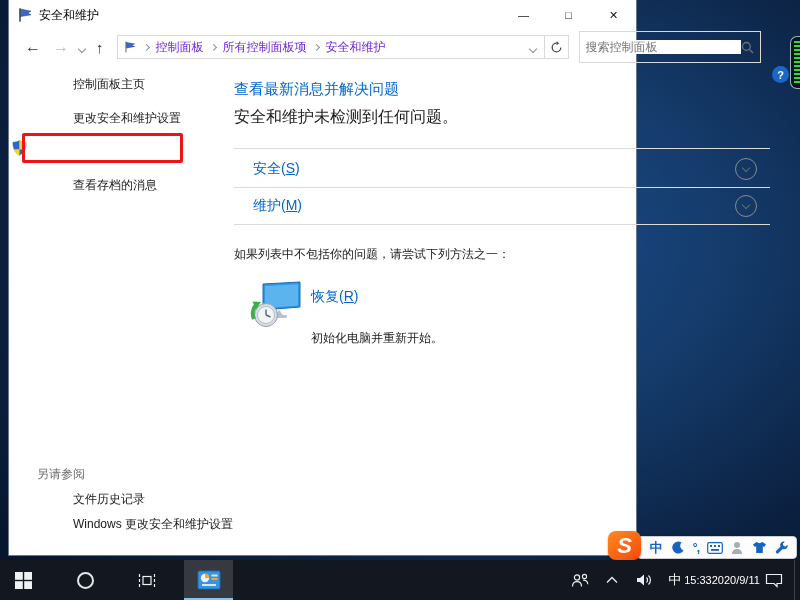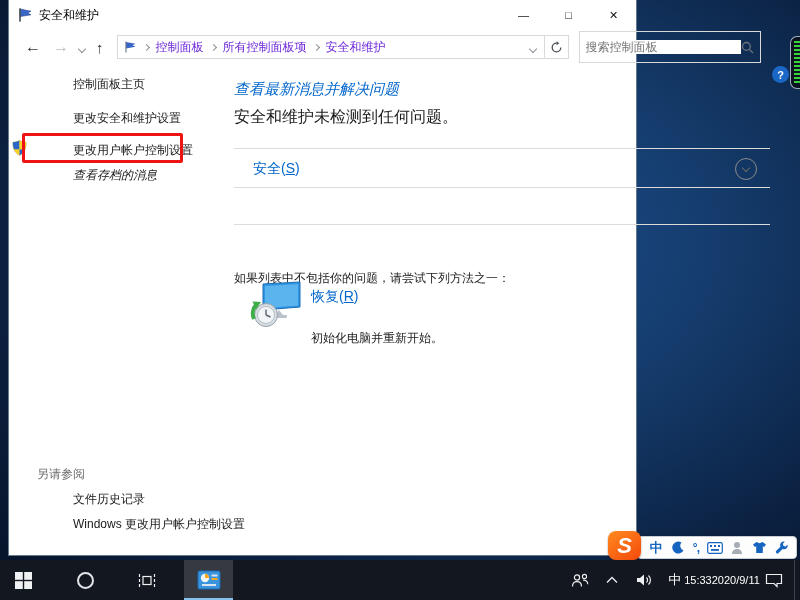--- a/index.html
+++ b/index.html
@@ -39,29 +39,29 @@
     display:flex; align-items:center; padding:15px 6px;
   }
   .searchbox input { flex:1; border:none; outline:none; font-size:12px; color:#444; font-family:inherit; }
   .searchbox input::placeholder { color:#767676; }
   
   .side-item { position:absolute; left:28px; font-size:12px; color:#1a1a1a; cursor:pointer; white-space:nowrap;margin-left:36px; }
   .red-box { position:absolute; left:13px; top:133px; width:161px; height:30px; border:3px solid #ee1414; border-radius:2px; pointer-events:none; }
   .shield { position:absolute; left:3px; top:140px; }
   .see-also-hd { position:absolute; left:28px; top:466px; font-size:12px; color:#6d6d6d; }
   
-  .main-hd { position:absolute; left:225px; top:80px; font-size:15px; color:#0066cc;font-style:italic; }
+  .main-hd { position:absolute; left:225px; top:80px; font-size:15px; color:#0066cc; }
   .main-status { position:absolute; left:225px; top:107px; font-size:16px; color:#1a1a1a; }
   .sep { position:absolute; left:225px; width:536px; height:0; border-top:1px solid #dcdcdc; }
   .sec-row { position:absolute; left:225px; width:536px; height:36px; display:flex; align-items:center; cursor:pointer; }
   .sec-label { font-size:14px; color:#0066cc; margin-left:19px; }
   .sec-label u { text-decoration:underline; }
   .sec-chevbtn { margin-left:auto; margin-right:13px; width:22px; height:22px; border:1px solid #8a8a8a; border-radius:50%; display:flex; align-items:center; justify-content:center; }
   .sec-chevbtn .chev { border-color:#6a6a6a; }
-  .tip { position:absolute; left:225px; top:246px; font-size:12px; color:#1a1a1a;margin-top:24px; }
+  .tip { position:absolute; left:225px; top:246px; font-size:12px; color:#1a1a1a; }
   .recovery-icon { position:absolute; left:240px; top:281px; }
   .recovery-link { position:absolute; left:302px; top:288px; font-size:14px; color:#0066cc; cursor:pointer; }
   .recovery-d1 { position:absolute; left:302px; top:310px; font-size:12px; color:#1a1a1a; }
   .recovery-d2 { position:absolute; left:302px; top:330px; font-size:12px; color:#1a1a1a; }
   .helpbtn { position:absolute; left:763px; top:66px; width:17px; height:17px; border-radius:50%; background:#1b67c6; color:#fff; font-size:11px; font-weight:bold; display:flex; align-items:center; justify-content:center; }
   
   .edge-widget { position:absolute; left:790px; top:36px; width:14px; height:53px; border:1px solid #9fb0bd; border-right:none; border-radius:7px 0 0 7px; background:#0b1322; display:flex; align-items:center; padding-left:3px; }
   .edge-meter { width:8px; height:43px; background:repeating-linear-gradient(180deg,#39d43c 0 2px, transparent 2px 4px); }
   
   .imebar { position:absolute; left:637px; top:536px; width:160px; height:23px; background:#fdfdfd; border:1px solid #c9ced4; border-radius:4px; box-shadow:0 1px 3px rgba(0,0,0,.35); display:flex; align-items:center; justify-content:flex-end; gap:8px; padding-right:7px; }
@@ -139,39 +139,44 @@
 
     <div class="side-item" style="top:76px;">控制面板主页</div>
     <div class="side-item" style="top:110px;">更改安全和维护设置</div>
     <svg class="shield" width="15" height="16" viewBox="0 0 15 16">
       <path d="M7.5 0.6 C5.5 1.8 3.2 2.3 0.9 2.3 C0.9 7.5 2.2 12.5 7.5 15.2 C12.8 12.5 14.1 7.5 14.1 2.3 C11.8 2.3 9.5 1.8 7.5 0.6 Z" fill="#f8d22a" stroke="#8a7a1d" stroke-width="0.5"></path>
       <path d="M7.5 0.6 C5.5 1.8 3.2 2.3 0.9 2.3 C0.9 4.8 1.2 7.3 2.2 9.4 L7.5 9.4 Z" fill="#2a66c9"></path>
       <path d="M7.5 9.4 L12.8 9.4 C13.8 7.3 14.1 4.8 14.1 2.3 C11.8 2.3 9.5 1.8 7.5 0.6 Z" fill="#f8d22a"></path>
       <path d="M2.2 9.4 C3.2 11.8 4.9 13.9 7.5 15.2 L7.5 9.4 Z" fill="#f8d22a"></path>
       <path d="M7.5 15.2 C10.1 13.9 11.8 11.8 12.8 9.4 L7.5 9.4 Z" fill="#2a66c9"></path>
     </svg>
-    <div class="side-item" style="top:142px;">更改用户帐户控制设置</div>
     <div class="red-box"></div>
-    <div class="side-item" style="top:167px;font-style:italic;">查看存档的消息</div>
+    <div class="side-item" style="top:177px;">查看存档的消息</div>
 
     <div class="see-also-hd">另请参阅</div>
     <div class="side-item" style="top:491px;">文件历史记录</div>
-    <div class="side-item" style="top:516px;">Windows 更改用户帐户控制设置</div>
+    <div class="side-item" style="top:516px;">Windows 更改安全和维护设置</div>
 
     <div class="main-hd">查看最新消息并解决问题</div>
     <div class="main-status">安全和维护未检测到任何问题。</div>
 
     <div class="sep" style="top:148px;"></div>
     <div class="sec-row" style="top:151px;">
       <span class="sec-label"><span>安全(</span><u>S</u><span>)</span></span>
       <span class="sec-chevbtn">
           <span class="chev down"></span>
         </span>
     </div>
     <div class="sep" style="top:187px;"></div>
+    <div class="sec-row" style="top:188px;">
+      <span class="sec-label"><span>维护(</span><u>M</u><span>)</span></span>
+      <span class="sec-chevbtn">
+          <span class="chev down"></span>
+        </span>
+    </div>
     <div class="sep" style="top:224px;"></div>
 
     <div class="tip">如果列表中不包括你的问题，请尝试下列方法之一：</div>
 
     <svg class="recovery-icon" width="54" height="50" viewBox="0 0 54 50">
       <path d="M14 3 L51 1 L51 26 L14 29 Z" fill="#2f97e3" stroke="#1d6db3" stroke-width="1"></path>
       <path d="M16 5 L49 3.2 L49 24.5 L16 27 Z" fill="#5cb4ef"></path>
       <path d="M30 29 L34 34 L26 34.5 Z" fill="#b9c2cb"></path>
       <rect x="24" y="34" width="14" height="3" rx="1" fill="#b9c2cb"></rect>
       <circle cx="17" cy="34" r="11.5" fill="#d7dde3" stroke="#98a2ab" stroke-width="1"></circle>

